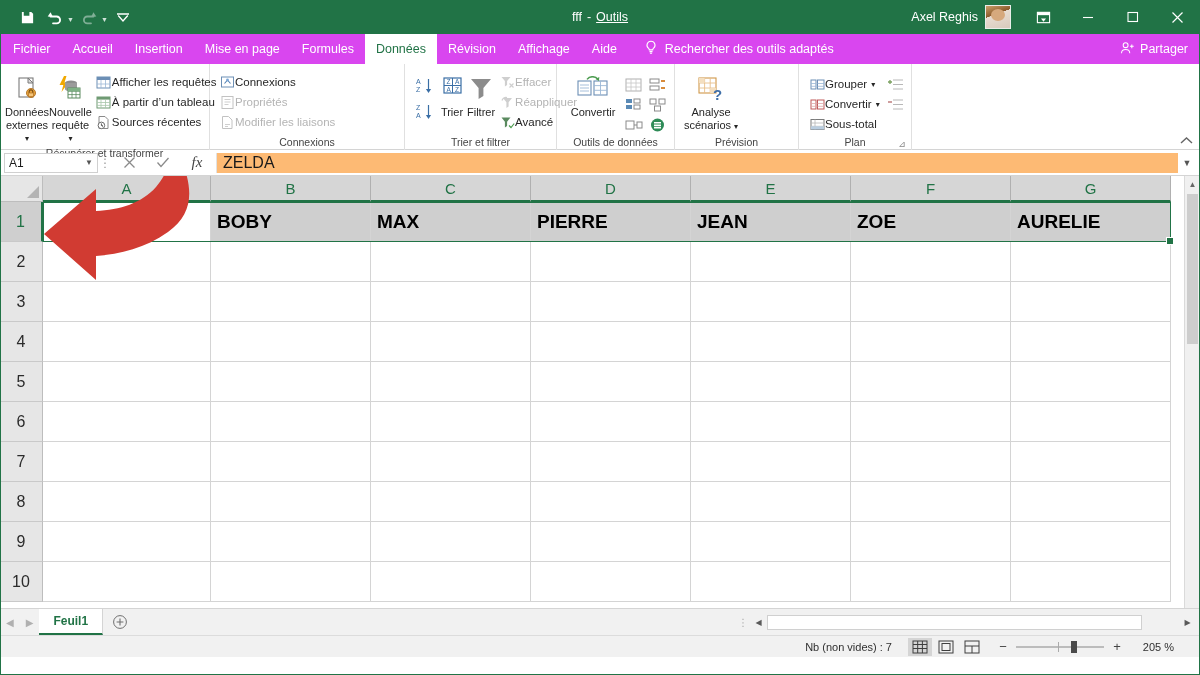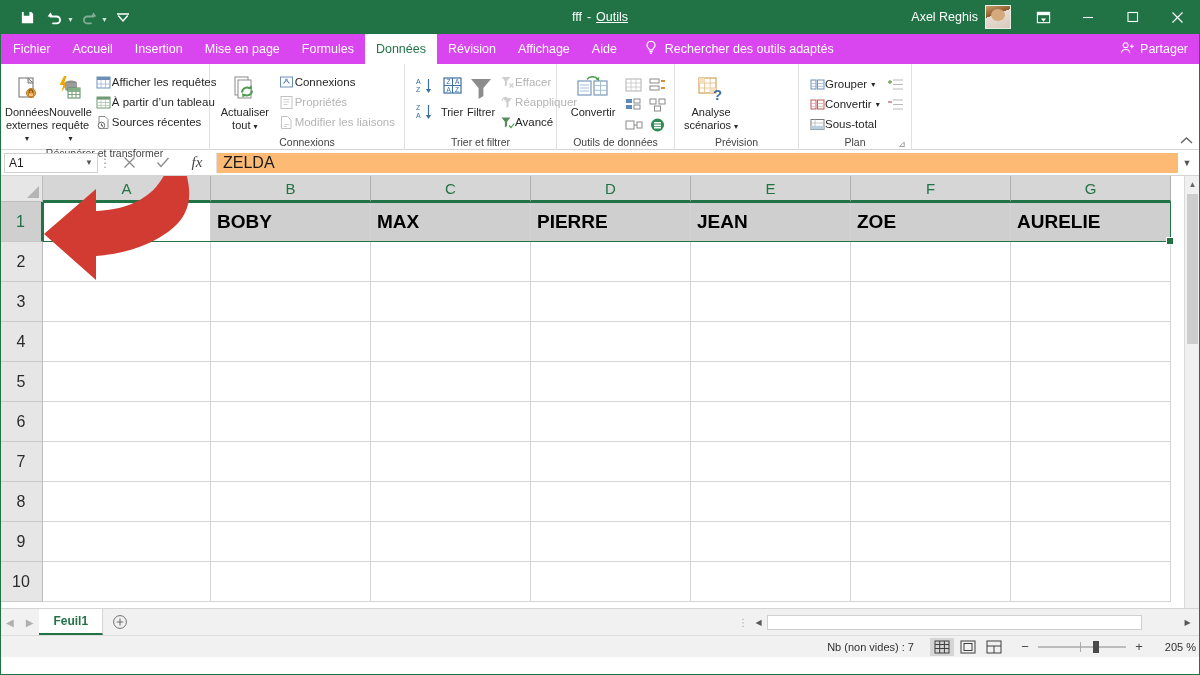--- a/index.html
+++ b/index.html
@@ -338,21 +338,21 @@
 
   
   .statusbar {
     height: 22px;
     background: #f1f1f1;
     border-top: 1px solid #dcdcdc;
     display: flex; align-items: center;
     font-size: 11px; color: #303030;
   }
   .sb-left { padding-left: 10px; }
-  .sb-right { margin-left: auto; display: flex; align-items: center; padding-right: 4px; gap: 2px; }
+  .sb-right { margin-left: auto; display: flex; align-items: center; padding-right: 26px; gap: 2px; }
   .sb-count { margin-right: 14px; font-size: 11px; }
   .vbtn {
     width: 24px; height: 18px;
     display: flex; align-items: center; justify-content: center;
   }
   .vbtn.active { background: #d5d5d5; }
   .zoom-ctl { display: flex; align-items: center; gap: 6px; margin-left: 10px; }
   .zoom-minus, .zoom-plus { color: #444; font-size: 13px; width: 14px; text-align: center; }
   .zoom-track { width: 88px; height: 14px; position: relative; }
   .zoom-track::before {
@@ -527,34 +527,20 @@
           </span>
           <span>Sources récentes</span>
         </div>
       </div>
     </div>
     <div class="rgroup-label">Récupérer et transformer</div>
   </div>
 
   <div class="rgroup" style="width:195px;">
     <div class="rgroup-body">
-      <div class="bigbtn" style="width:64px;">
-        <span class="ic">
-          <svg width="30" height="28" viewBox="0 0 30 28">
-              <rect x="5" y="2" width="13" height="18" fill="#ffffff" stroke="#8a8a8a" stroke-width="1"></rect>
-              <rect x="8" y="5" width="13" height="18" fill="#ffffff" stroke="#8a8a8a" stroke-width="1"></rect>
-              <path fill="none" stroke="#4d9c50" stroke-width="2" d="M12 17.5a5 5 0 0 1 8-4"></path>
-              <path fill="#4d9c50" d="M21.5 10.2l.6 4.6-4.3-1.6z"></path>
-              <path fill="none" stroke="#4d9c50" stroke-width="2" d="M22 15.5a5 5 0 0 1-8 4"></path>
-              <path fill="#4d9c50" d="M12.6 22.8l-.6-4.6 4.3 1.6z"></path>
-            </svg>
-        </span>
-        <span class="lbl">Actualiser</span>
-        <span class="lbl"><span>tout</span> <span class="car">▾</span></span>
-      </div>
       <div class="smallcol">
         <div class="smallbtn">
           <span class="ic">
             <svg width="15" height="15" viewBox="0 0 15 15">
                 <rect x="1.5" y="2" width="12" height="10" fill="#ffffff" stroke="#6c8fb5" stroke-width="1"></rect>
                 <path stroke="#4f7fb3" stroke-width="1.1" fill="none" d="M4.5 8.5 7.5 5l3 3.5"></path>
                 <circle cx="7.5" cy="5" r="1.4" fill="#7aa6d6"></circle>
               </svg>
           </span>
           <span>Connexions</span>

